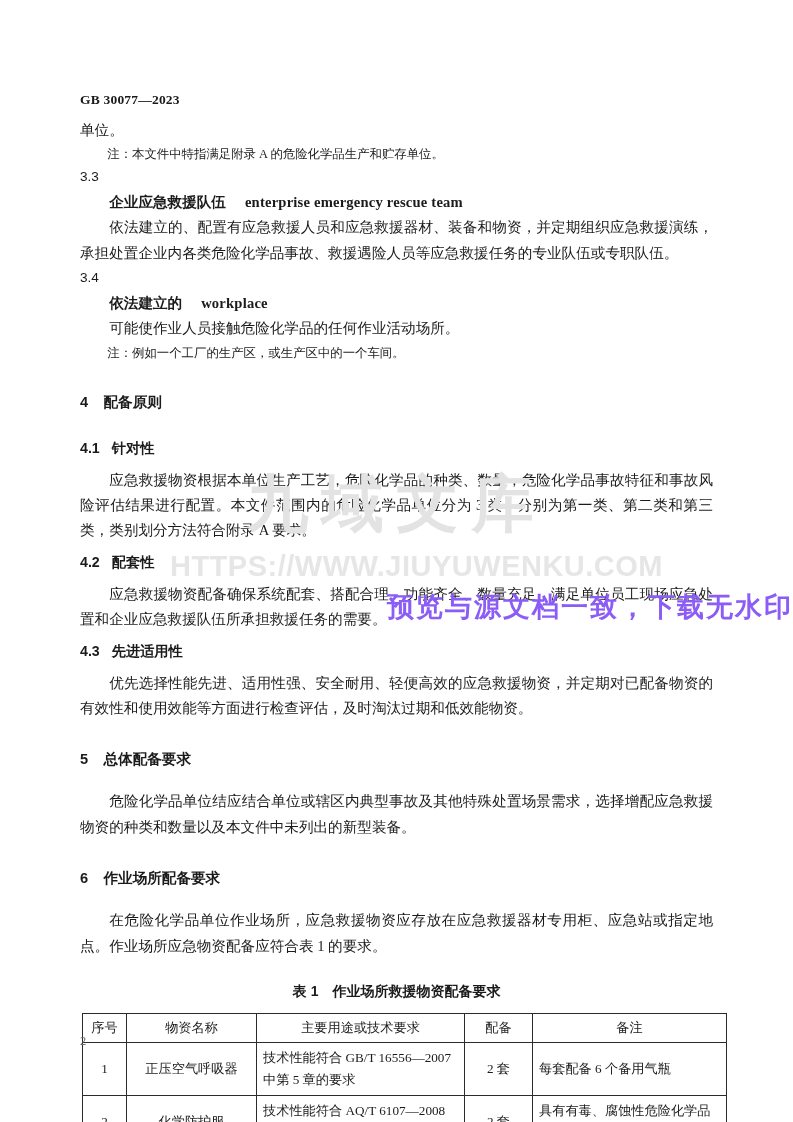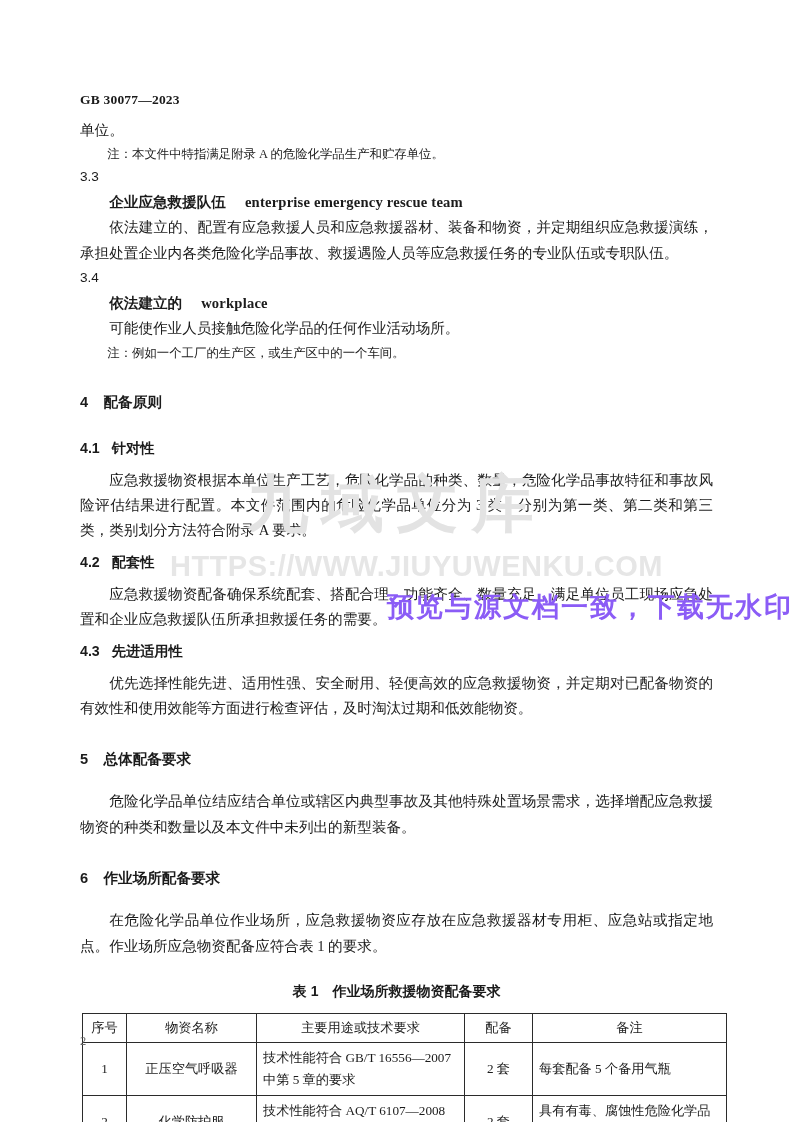--- a/index.html
+++ b/index.html
@@ -335,21 +335,21 @@
             <th class="col-conf">配备</th>
             <th class="col-note">备注</th>
           </tr>
         </thead>
         <tbody>
           <tr>
             <td class="col-idx">1</td>
             <td class="col-name">正压空气呼吸器</td>
             <td class="col-use">技术性能符合 GB/T 16556—2007 中第 5 章的要求</td>
             <td class="col-conf">2 套</td>
-            <td class="col-note">每套配备 5 个备用气瓶</td>
+            <td class="col-note">每套配备 6 个备用气瓶</td>
           </tr>
           <tr>
             <td class="col-idx">2</td>
             <td class="col-name">化学防护服</td>
             <td class="col-use">技术性能符合 AQ/T 6107—2008 中 4.2 的要求</td>
             <td class="col-conf">2 套</td>
             <td class="col-note">具有有毒、腐蚀性危险化学品的作业场所</td>
           </tr>
         </tbody>
       </table>

